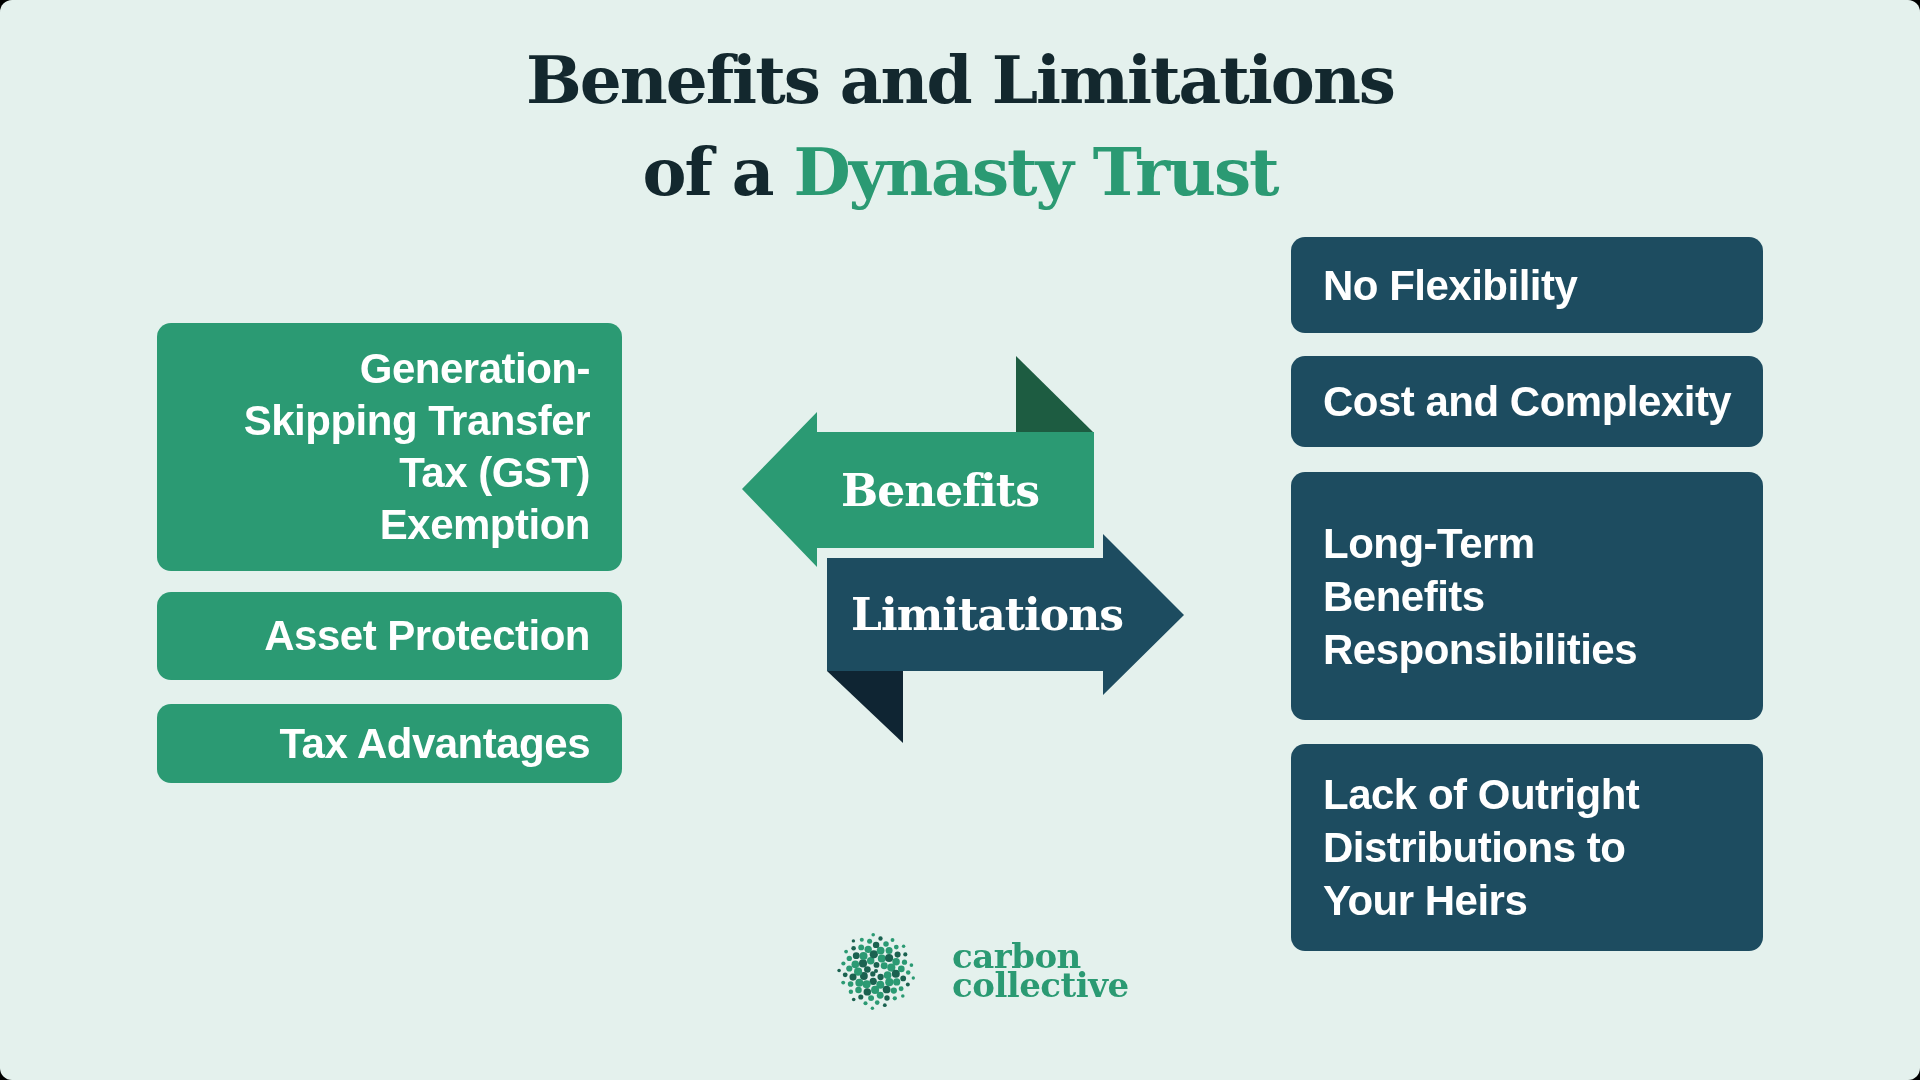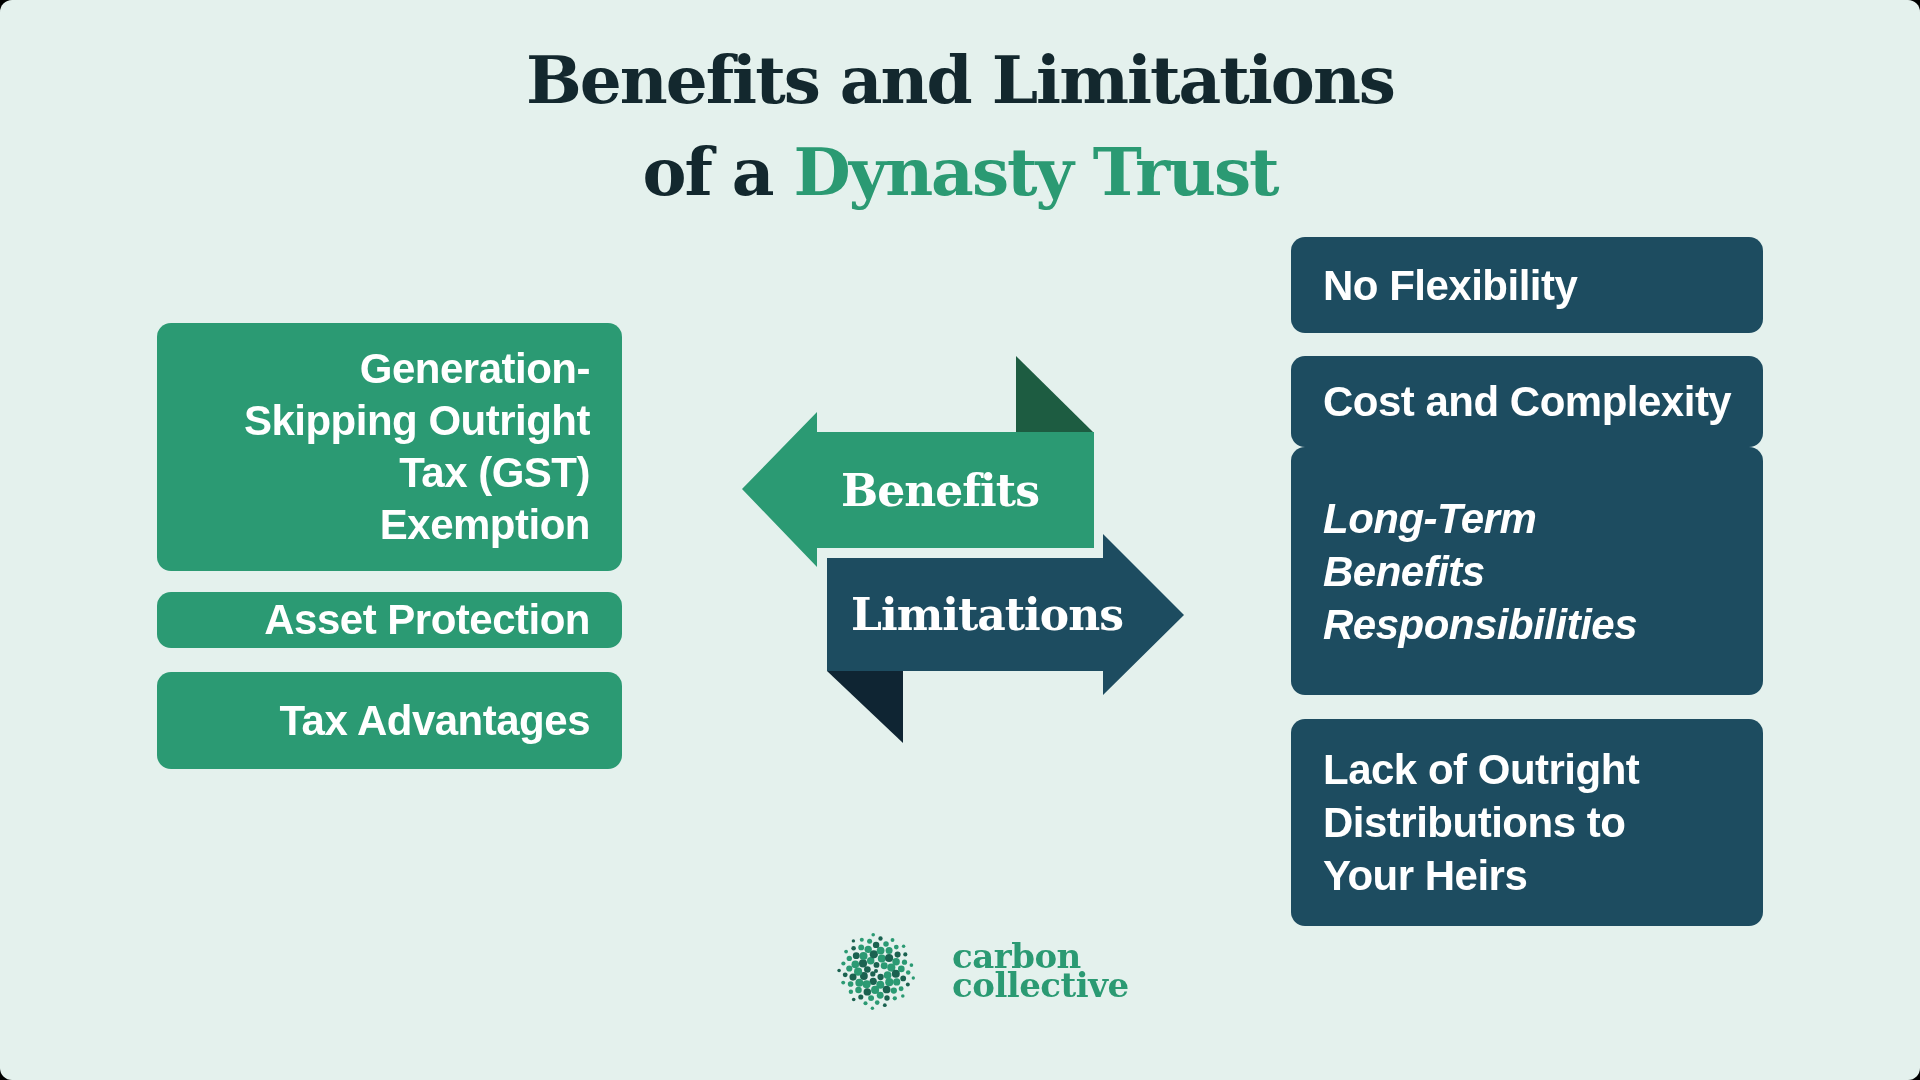--- a/index.html
+++ b/index.html
@@ -18,33 +18,33 @@
   .title .accent{color:var(--green,#2b9a73);}
   
   .left-col{position:absolute;left:157px;top:323px;width:465px;}
   .benefit-card{
     background:var(--green,#2b9a73);border-radius:14px;box-sizing:border-box;
     color:var(--white,#fff);font-weight:bold;font-size:42px;line-height:52px;letter-spacing:-0.5px;
     display:flex;flex-direction:column;justify-content:center;align-items:flex-end;
     text-align:right;padding:4px 32px;
   }
   .left-col .benefit-card:nth-child(1){height:248px;}
-  .left-col .benefit-card:nth-child(2){height:56px;margin-top:21px;}
-  .left-col .benefit-card:nth-child(3){height:97px;margin-top:24px;}
+  .left-col .benefit-card:nth-child(2){height:88px;margin-top:21px;}
+  .left-col .benefit-card:nth-child(3){height:79px;margin-top:24px;}
   
   .right-col{position:absolute;left:1291px;top:237px;width:472px;}
   .limitation-card{
     background:var(--teal,#1d4c60);border-radius:14px;box-sizing:border-box;
     color:var(--white,#fff);font-weight:bold;font-size:42px;line-height:53px;letter-spacing:-0.5px;
     display:flex;flex-direction:column;justify-content:center;align-items:flex-start;
     text-align:left;padding:0 12px 0 32px;
   }
   .right-col .limitation-card:nth-child(1){height:96px;justify-content:center;}
   .right-col .limitation-card:nth-child(2){height:91px;margin-top:23px;}
-  .right-col .limitation-card:nth-child(3){height:248px;font-style:italic;}
+  .right-col .limitation-card:nth-child(3){height:248px;margin-top:25px;}
   .right-col .limitation-card:nth-child(4){height:207px;margin-top:24px;}
   
   .arrow-svg{position:absolute;left:740px;top:355px;width:445px;height:390px;}
   .arrow-label{
     position:absolute;display:flex;align-items:center;
     font-family:"DejaVu Serif",serif;font-weight:bold;font-size:44px;
     letter-spacing:-1px;color:var(--white,#fff);
   }
   .arrow-label.benefits{left:841px;top:432px;width:253px;height:116px;}
   .arrow-label.limitations{left:851px;top:558px;width:252px;height:113px;}
@@ -64,21 +64,21 @@
   <div class="title">
     <div>Benefits and Limitations</div>
     <div>
       <span>of a </span><span class="accent">Dynasty Trust</span>
     </div>
   </div>
 
   <div class="left-col">
     <div class="benefit-card">
         <div>Generation-</div>
-        <div>Skipping Outright</div>
+        <div>Skipping Transfer</div>
         <div>Tax (GST)</div>
         <div>Exemption</div>
       </div>
     <div class="benefit-card">
         <div>Asset Protection</div>
       </div>
     <div class="benefit-card">
         <div>Tax Advantages</div>
       </div>
   </div>

